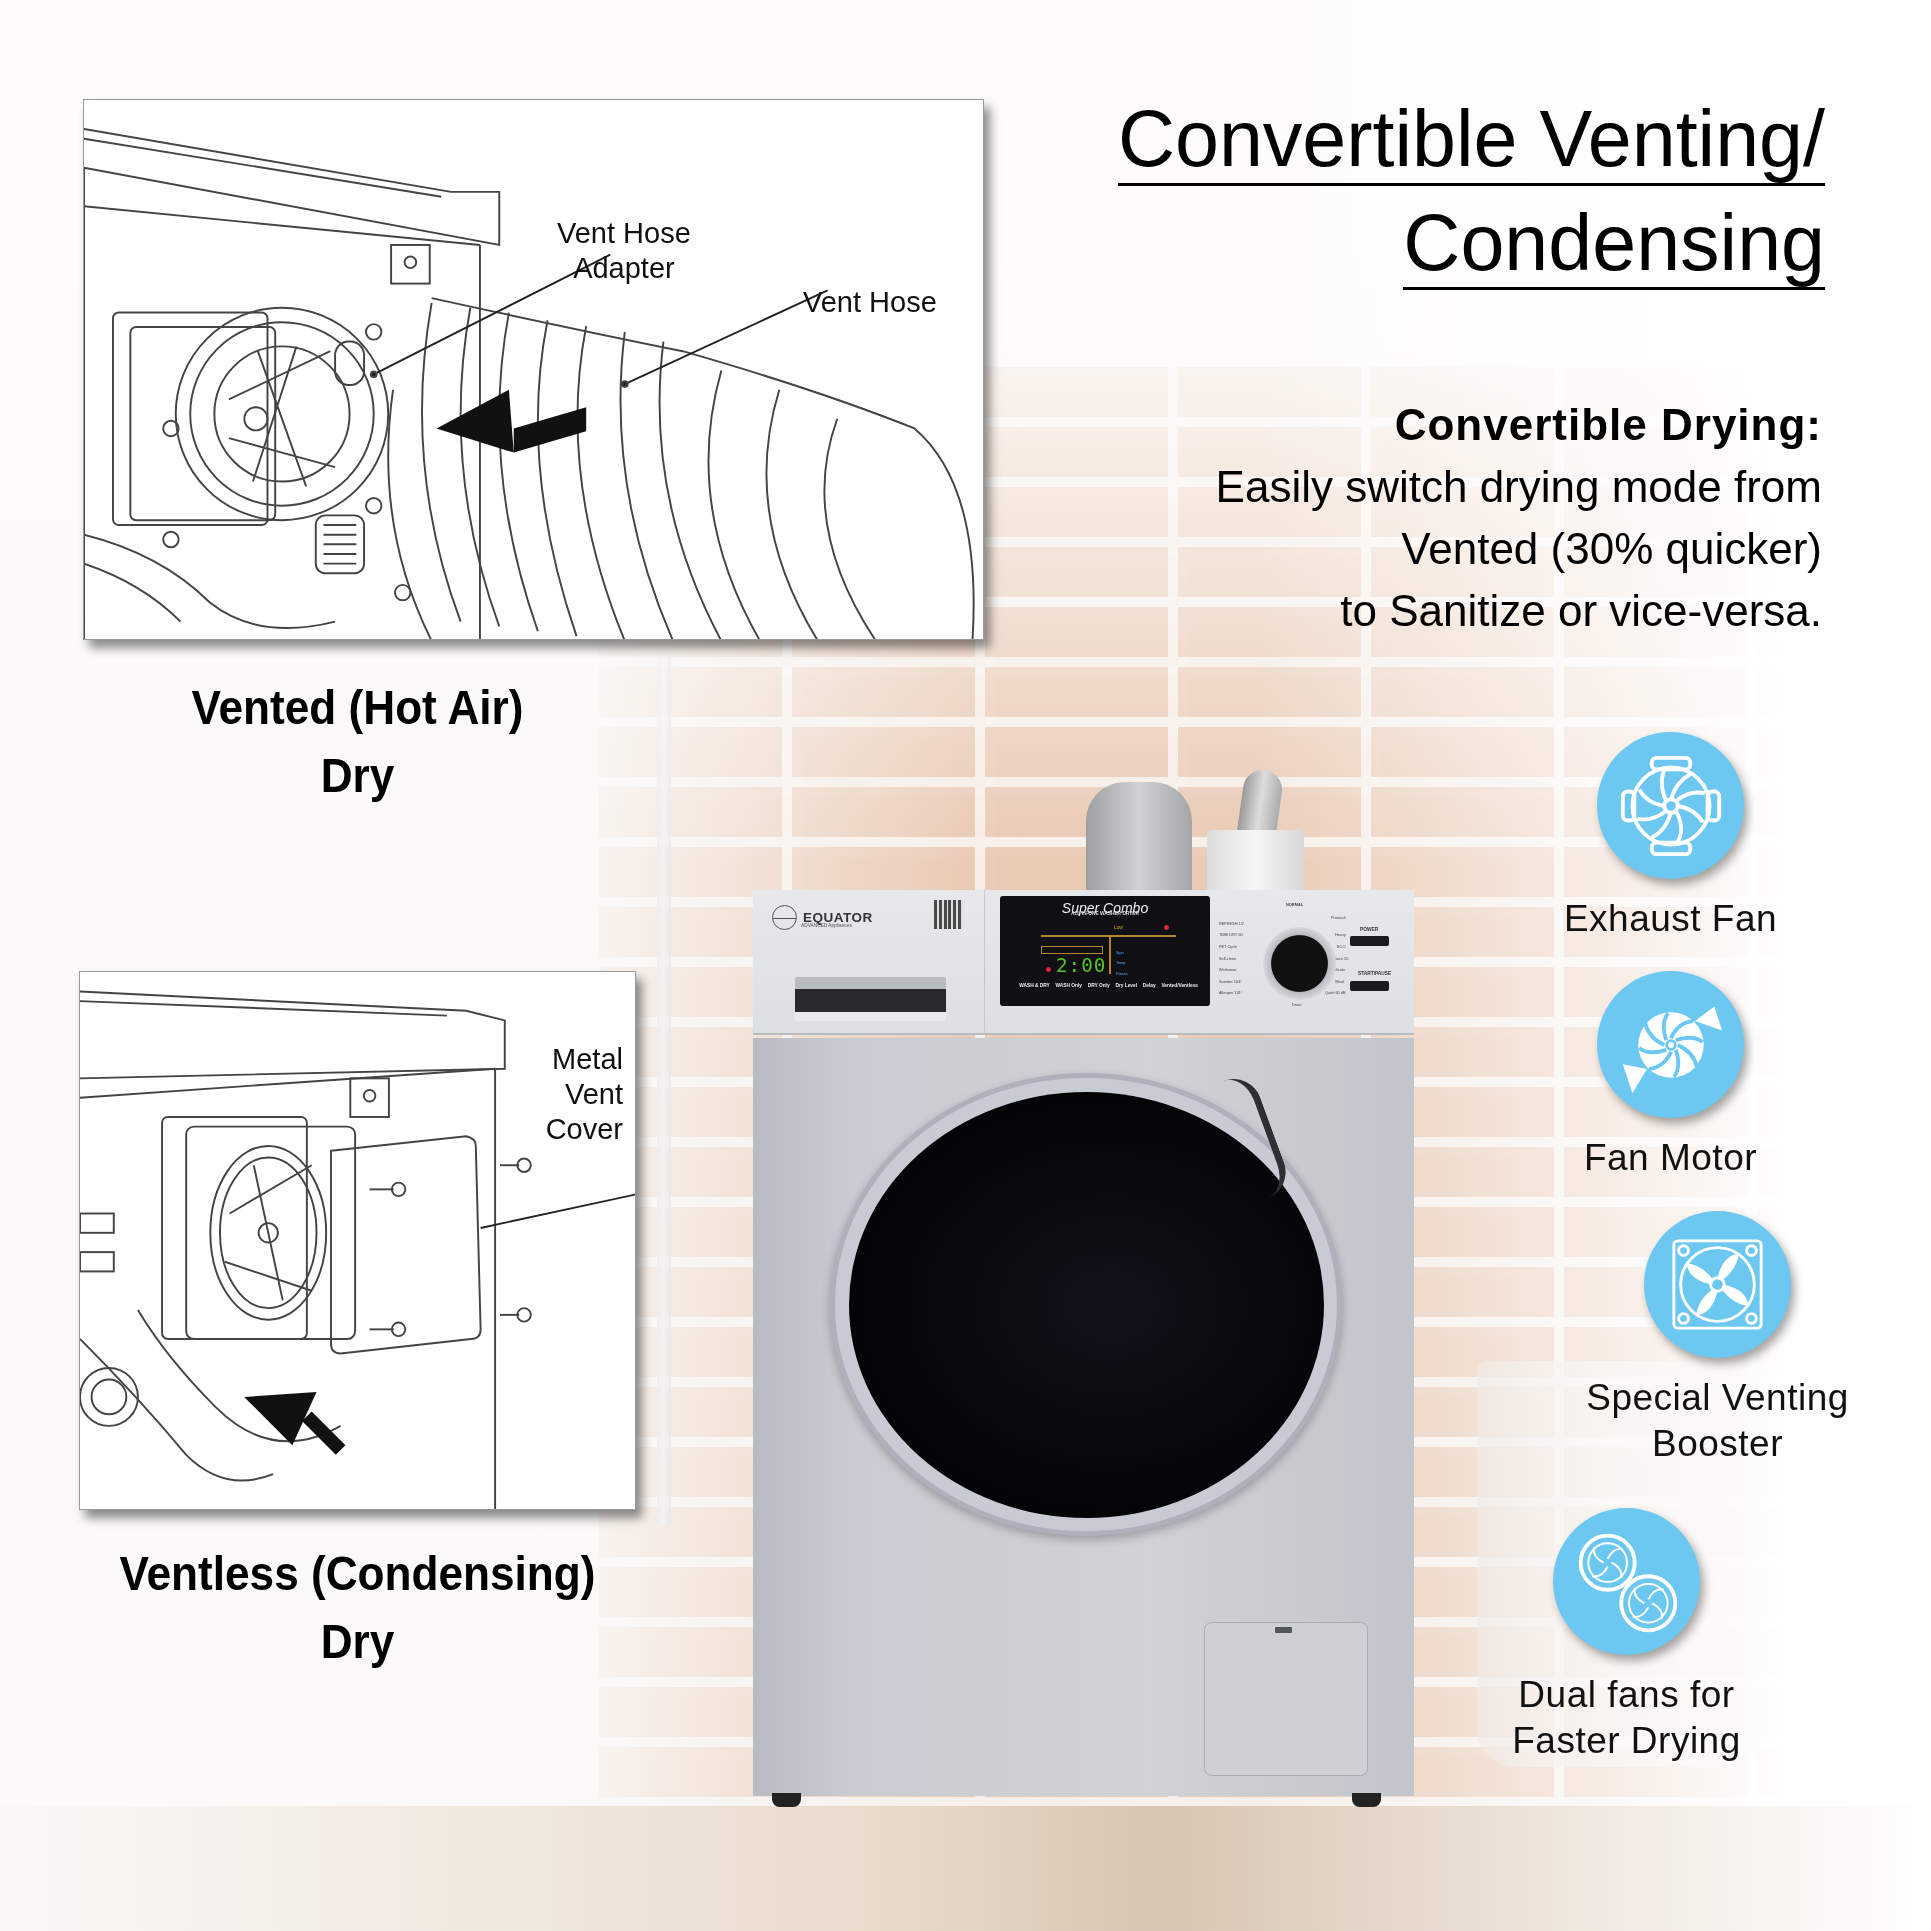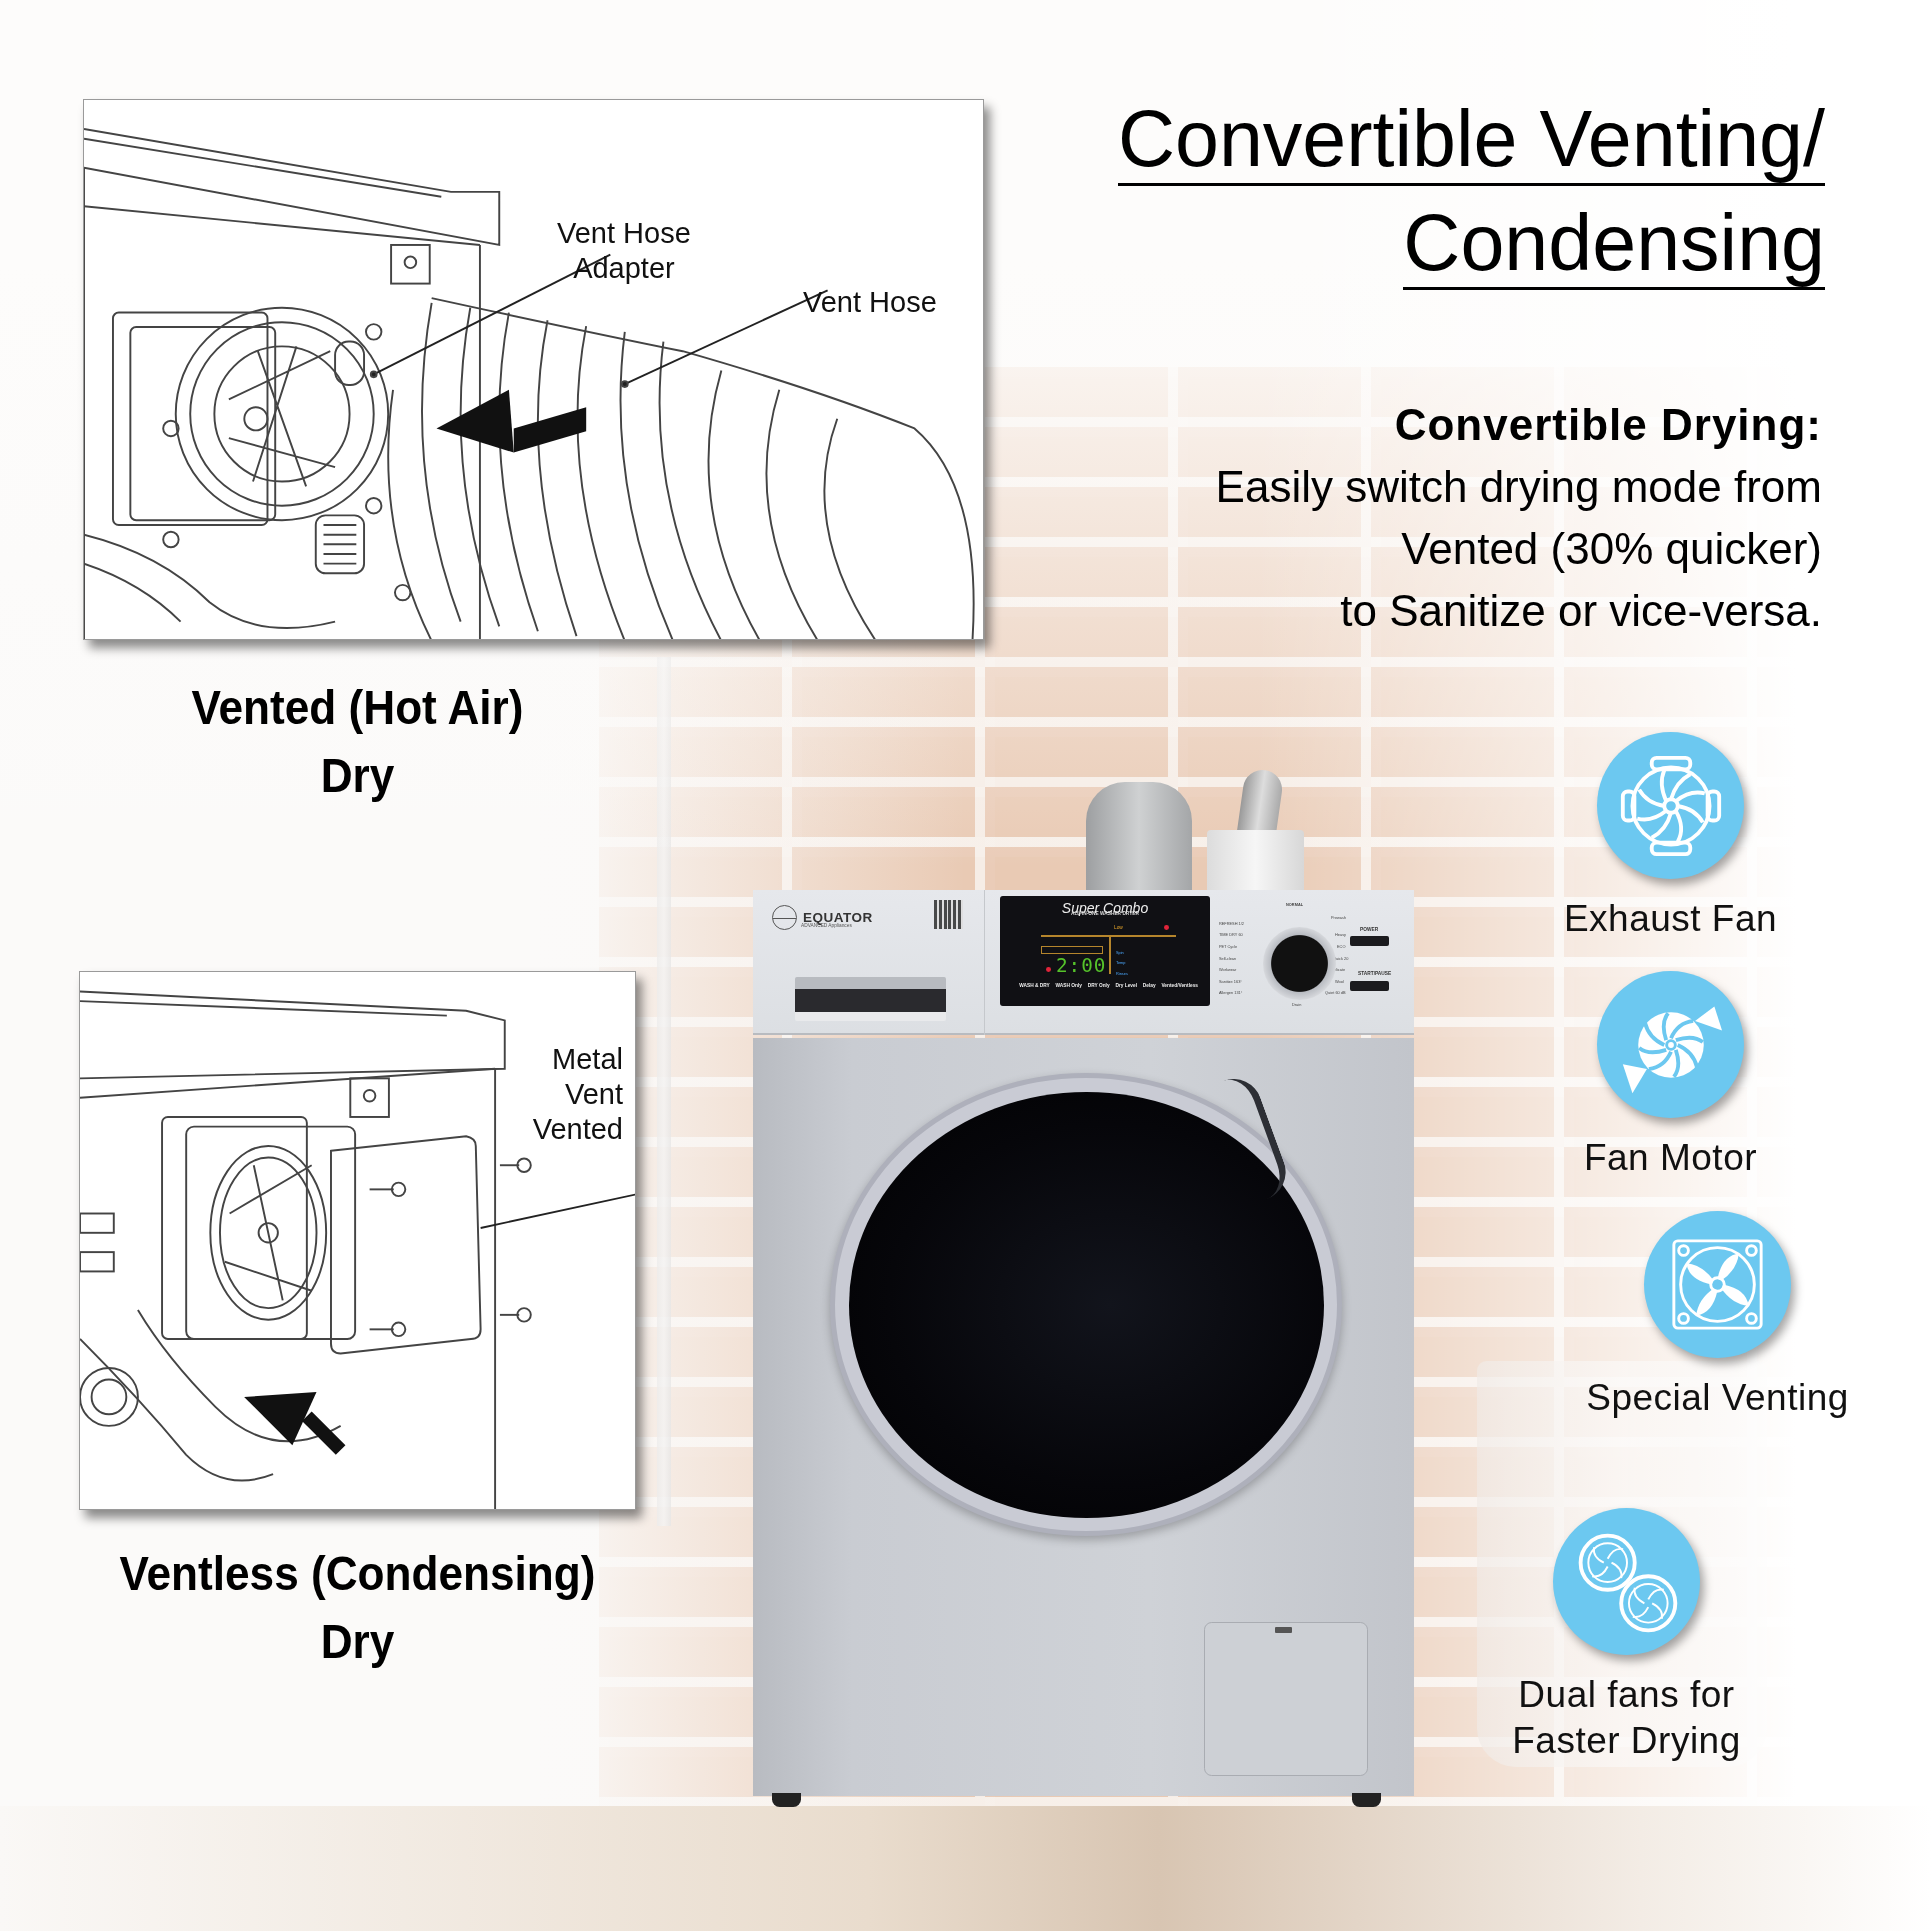--- a/index.html
+++ b/index.html
@@ -428,21 +428,21 @@
 
     <rect x="0" y="250" width="35" height="20"></rect>
       <rect x="0" y="290" width="35" height="20"></rect>
 
     <polygon points="240,455 275,490 265,500 230,465" fill="#111" stroke="none"></polygon>
     <polygon points="170,440 245,435 220,490" fill="#111" stroke="none"></polygon>
   </svg>
   <div class="callout right" style="left:406px;top:70px;width:137px;">
     <div>Metal</div>
     <div>Vent</div>
-    <div>Vented</div>
+    <div>Cover</div>
   </div>
 </div>
 <div class="diagram-caption" style="left:39px;top:1540px;width:637px;">
   <div>Ventless (Condensing)</div>
   <div>Dry</div>
 </div>
 
 <div class="headline">
   <div><span>Convertible Venting/</span></div>
   <div><span>Condensing</span></div>
@@ -499,20 +499,21 @@
         <path d="M50 44 Q55 20 72 18 Q70 35 54 46 Z"></path>
         <path d="M56 50 Q80 55 82 72 Q65 70 54 54 Z"></path>
         <path d="M50 56 Q45 80 28 82 Q30 65 46 54 Z"></path>
         <path d="M44 50 Q20 45 18 28 Q35 30 46 46 Z"></path>
       </g>
       <circle cx="50" cy="50" r="7"></circle>
     </svg>
   </div>
   <div class="feature-label">
     <div>Special Venting</div>
+    <div>Booster</div>
   </div>
 </div>
 
 <div class="feature" style="left:1443px;top:1508px;">
   <div class="feature-icon">
     <svg width="116" height="116" viewBox="0 0 120 120" fill="none" stroke="#fff" stroke-width="4">
       <circle cx="40" cy="40" r="28"></circle>
       <circle cx="40" cy="40" r="20" stroke-width="2"></circle>
       <path d="M40 36 Q46 24 56 26 M44 40 Q56 46 54 56 M40 44 Q34 56 24 54 M36 40 Q24 34 26 24" stroke-width="2"></path>
       <circle cx="82" cy="82" r="28"></circle>

